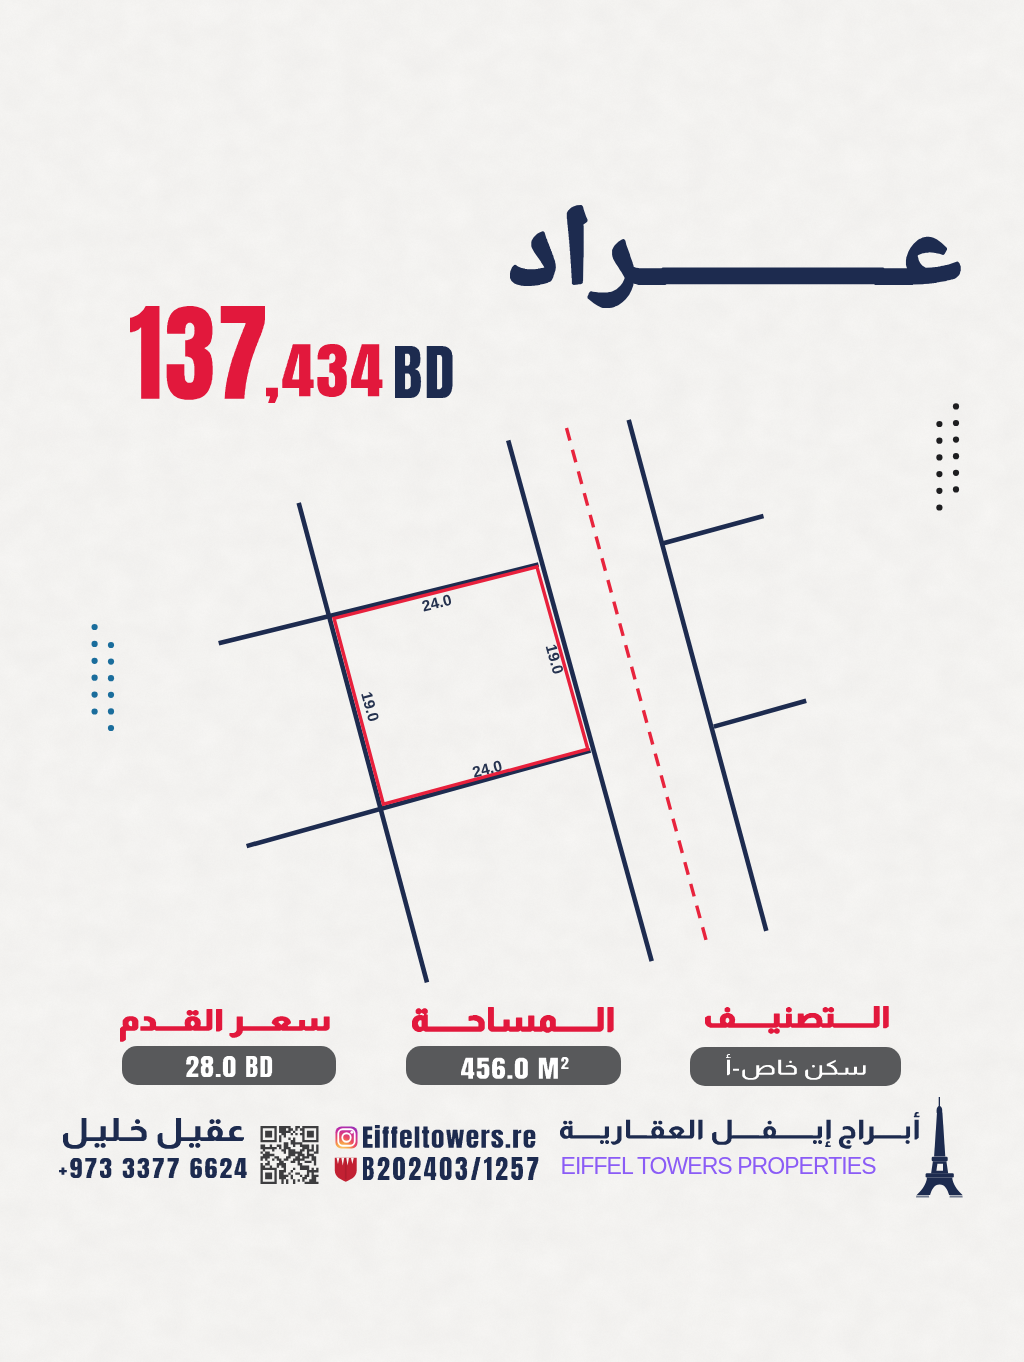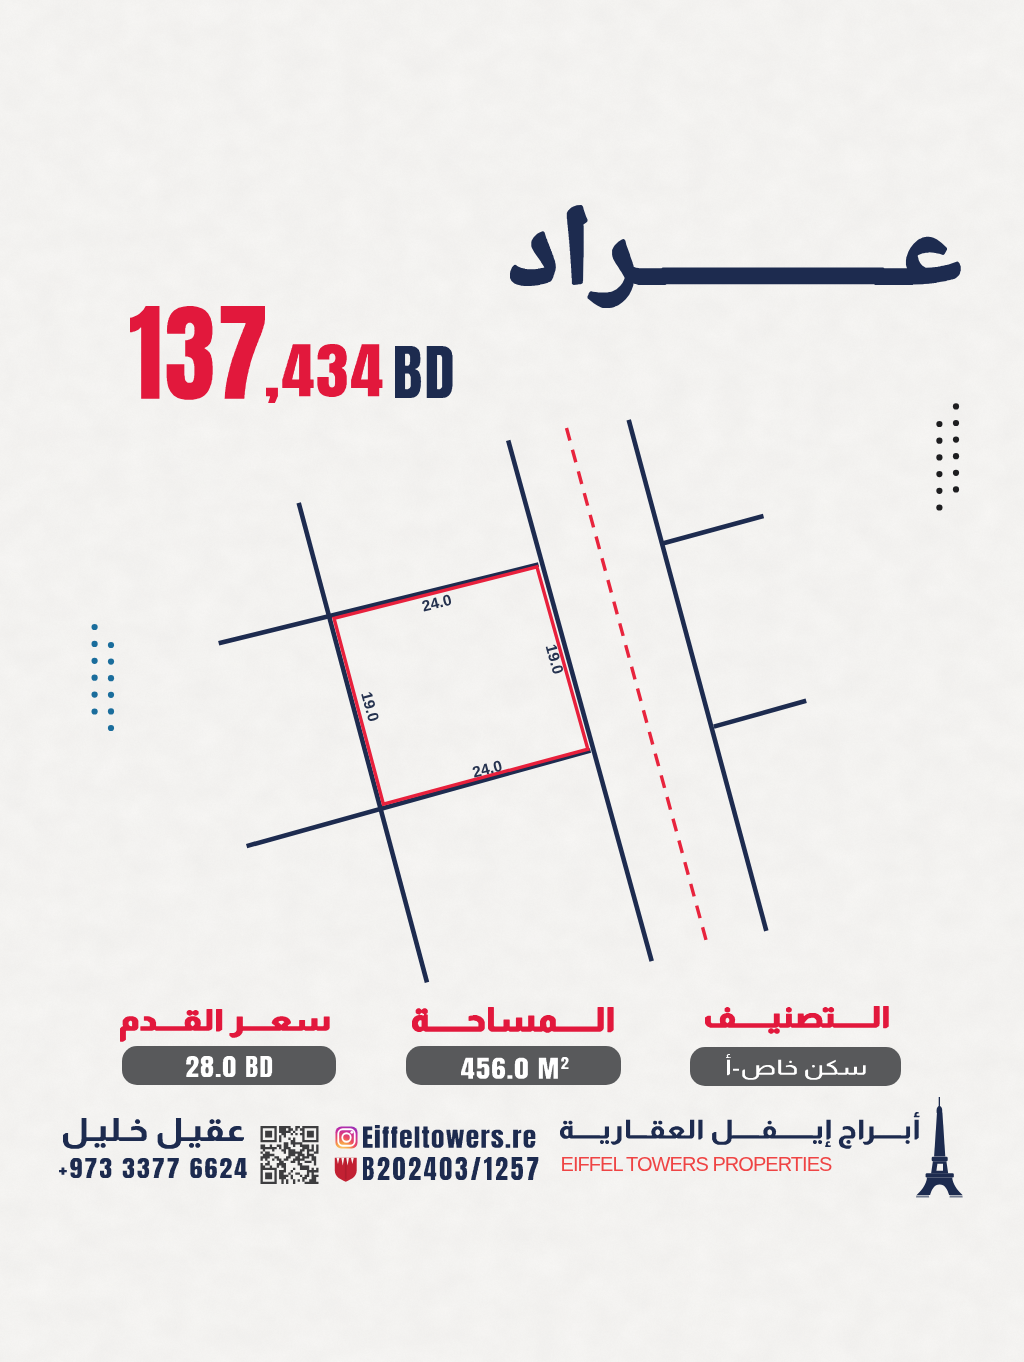--- a/index.html
+++ b/index.html
@@ -120,21 +120,21 @@
 <path d="M0.8 0.8 h22.4 v13 c0 6.8-6.8 9.6-11.2 11.4 C7.6 23.4 0.8 20.6 0.8 13.8z" fill="#c22133"></path>
 <path d="M2.6 0.8 h2.9 l-1.45 6.4 z M7.5 0.8 h2.9 l-1.45 7.8 z M12.4 0.8 h2.9 l-1.45 7.8 z M17.3 0.8 h2.9 l-1.45 6.4 z" fill="#f8f7f5"></path>
 <path d="M11.2 0.8 h1.6 v21.6 c-0.3 0.15-0.5 0.25-0.8 0.4 -0.3-0.15-0.5-0.25-0.8-0.4z" fill="#8f1624" opacity="0.35"></path>
 </svg>
 <svg style="position:absolute;left:363.2px;top:1156.9px" width="175.6" height="23.3" viewBox="0 0 206.33 26.67" preserveAspectRatio="none">
       <path d="M193.0 0.0L193.0 4.7L200.0 4.7L200.3 5.0L197.3 12.0L195.3 18.0L194.7 22.3L194.3 22.7L194.3 25.0L194.0 25.3L194.0 26.3L199.7 26.3L200.0 25.3L200.0 22.7L200.3 22.3L200.3 21.0L200.7 20.7L200.7 19.3L201.7 16.7L201.7 15.7L203.7 11.0L203.7 10.3L204.3 9.3L204.3 8.7L205.0 7.7L205.7 4.7L206.0 4.3L206.0 0.0ZM174.7 0.0L174.7 13.7L179.3 13.7L179.3 13.0L180.3 11.7L181.7 11.7L182.3 12.3L182.7 13.3L182.7 20.3L181.7 21.7L180.3 21.7L179.7 21.0L179.3 20.0L179.3 16.7L174.3 16.7L174.3 22.3L174.7 23.3L176.3 25.3L178.3 26.3L183.7 26.3L186.0 25.0L187.0 23.3L187.7 21.3L187.7 19.3L188.0 19.0L188.0 14.0L187.7 13.7L187.7 12.0L186.7 9.3L184.7 7.7L183.7 7.3L181.3 7.3L180.0 8.3L179.7 8.0L179.7 5.0L180.0 4.7L187.0 4.7L187.0 0.0ZM160.0 0.3L158.7 1.0L156.7 3.7L156.3 8.0L156.0 8.3L156.3 10.3L161.3 10.3L161.3 6.7L161.7 5.7L162.7 4.7L163.3 4.7L164.3 5.7L164.7 7.7L164.3 8.0L164.3 9.7L163.3 12.3L158.3 18.7L156.7 21.7L156.7 22.7L156.3 23.0L156.3 26.3L169.7 26.3L169.7 21.7L162.7 21.7L162.3 21.3L164.3 18.3L167.0 15.3L169.0 12.0L169.7 10.0L169.7 7.3L170.0 7.0L169.7 6.7L169.7 4.7L168.7 2.3L167.7 1.3L164.7 0.0L161.3 0.0L161.0 0.3ZM147.0 0.0L145.0 2.3L143.0 3.3L142.3 3.3L142.3 7.3L144.7 6.7L145.3 6.0L145.7 6.3L145.7 26.3L151.0 26.3L151.0 0.0ZM138.3 0.0L133.0 0.0L132.7 2.0L132.3 2.3L132.3 3.7L131.3 6.7L131.3 8.0L131.0 8.3L131.0 9.3L130.0 12.3L130.0 13.7L129.0 16.7L129.0 18.0L128.7 18.3L128.7 19.3L127.7 22.3L127.0 26.3L132.0 26.3L132.3 25.7L132.7 23.0L133.0 22.7L133.0 21.7L134.0 18.7L134.0 17.3L135.0 14.3L135.0 13.0L135.3 12.7L135.3 11.7L136.3 8.7L136.3 7.3L137.3 4.3L137.3 3.0ZM113.7 0.0L111.0 1.0L110.0 2.0L109.0 4.0L109.0 6.3L108.7 7.3L109.0 7.7L114.0 7.7L114.0 6.0L115.0 4.7L116.0 4.7L117.0 5.7L117.0 8.0L116.0 9.3L114.3 9.7L114.3 14.0L115.7 14.3L116.7 15.3L117.0 16.3L117.0 20.3L116.7 21.0L115.3 22.0L114.0 21.0L113.7 16.7L108.7 16.7L108.7 21.0L109.7 24.0L110.3 25.0L112.7 26.3L117.7 26.3L119.3 25.7L121.0 24.0L122.0 21.7L122.0 20.3L122.3 20.0L122.3 16.0L122.0 15.7L122.0 14.3L121.3 13.0L120.0 12.0L121.7 10.3L122.3 6.0L122.0 5.7L122.0 4.0L120.3 1.3L118.7 0.3L117.7 0.3L117.3 0.0ZM95.0 0.0L92.3 1.3L90.7 4.0L90.7 5.3L90.3 5.7L90.3 21.0L91.3 23.7L92.0 24.7L93.3 25.7L95.0 26.3L99.3 26.3L101.7 25.3L103.0 24.0L104.0 21.7L104.0 5.0L103.0 2.3L101.7 1.0L99.3 0.0ZM97.0 4.3L98.0 4.7L98.7 5.3L98.7 20.7L98.3 21.3L97.0 22.0L95.7 20.3L95.7 6.0L96.0 5.0ZM76.7 0.0L76.0 3.0L75.3 4.3L75.0 6.7L74.3 8.0L74.3 9.0L73.7 10.3L73.3 12.7L72.7 14.0L72.3 16.3L71.7 17.7L71.7 22.0L79.0 22.0L79.7 22.7L79.7 26.3L84.7 26.3L84.7 22.7L85.3 22.0L86.0 22.0L86.0 18.0L85.0 18.0L84.7 17.7L84.7 0.0ZM79.3 5.0L79.7 5.3L79.7 17.7L79.3 18.0L76.3 18.0L76.0 17.7L77.0 14.7L77.0 13.3L77.3 13.0L77.3 12.0L78.3 9.0L78.7 6.3ZM58.0 0.3L56.7 1.0L55.3 2.3L54.7 3.7L54.3 6.3L54.0 6.7L54.0 10.3L59.3 10.3L59.3 6.3L59.7 5.3L60.3 4.7L61.3 4.7L62.3 5.7L62.3 9.3L61.0 12.7L56.0 19.0L54.7 21.7L54.3 24.0L54.0 24.3L54.0 26.3L67.7 26.3L67.7 21.7L60.7 21.7L60.3 21.3L62.0 18.7L64.7 15.7L67.3 11.0L67.3 9.7L67.7 9.3L67.7 5.0L67.3 4.7L67.3 3.7L66.0 1.7L62.7 0.0L59.3 0.0L59.0 0.3ZM40.0 0.0L38.3 0.7L36.3 2.7L36.3 3.3L35.7 4.3L35.7 6.3L35.3 6.7L35.3 20.0L35.7 20.3L36.0 23.0L38.0 25.3L40.3 26.3L44.3 26.3L46.7 25.3L48.3 23.7L49.0 22.0L49.0 20.0L49.3 19.7L49.3 7.0L49.0 6.7L49.0 4.7L48.0 2.3L46.3 0.7L44.7 0.0ZM42.0 4.3L42.7 4.3L43.7 5.3L43.7 21.0L42.3 22.0L41.0 21.0L41.0 5.3ZM21.3 0.3L20.0 1.0L18.7 2.3L18.0 3.7L17.7 6.3L17.3 6.7L17.3 10.3L22.7 10.3L22.7 6.3L23.0 5.3L23.7 4.7L24.7 4.7L25.7 5.7L25.7 9.3L24.3 12.7L19.3 19.0L18.0 21.7L17.7 24.0L17.3 24.3L17.3 26.3L31.0 26.3L31.0 21.7L24.0 21.7L23.7 21.3L25.3 18.7L28.0 15.7L30.7 11.0L30.7 9.7L31.0 9.3L31.0 5.0L30.7 4.7L30.7 3.7L29.3 1.7L26.0 0.0L22.7 0.0L22.3 0.3ZM0.0 0.0L0.0 26.3L8.3 26.3L9.3 26.0L11.3 24.3L12.3 22.0L12.3 19.7L12.7 19.3L12.7 17.0L12.3 16.7L12.3 14.7L12.0 13.7L11.0 12.3L9.7 11.7L10.3 11.3L12.0 9.3L12.0 8.3L12.3 8.0L12.3 4.3L12.0 4.0L12.0 3.0L11.3 1.7L9.7 0.3L8.7 0.3L8.3 0.0ZM5.3 13.7L6.7 14.0L7.7 15.3L7.7 20.7L6.0 22.0L5.0 22.0L4.7 21.7L4.7 14.3ZM5.3 3.7L6.7 4.0L7.3 4.7L7.3 8.7L6.3 10.0L5.0 10.0L4.7 9.7L4.7 4.3Z" fill="#1d2b4f" fill-rule="evenodd"></path>
     </svg>
 <svg style="position:absolute;left:560.2px;top:1112.0px" width="360" height="37" viewBox="0 0 374.67 41.33" preserveAspectRatio="none">
       <path d="M281.0 33.0L279.0 32.7L278.0 33.0L277.0 34.0L276.7 34.7L276.7 36.3L277.0 37.0L276.0 37.3L276.0 39.0L281.3 39.0L282.0 38.0L282.0 37.3L279.7 37.3L278.7 36.3L278.7 35.3L279.7 34.3L280.7 34.3L281.0 34.7ZM361.0 31.3L360.3 31.7L359.7 32.7L359.7 34.3L360.3 35.3L362.3 35.7L363.7 34.7L364.0 33.3L363.7 32.3L363.0 31.7ZM299.7 31.3L298.3 32.3L298.0 33.7L298.3 34.7L299.0 35.3L301.0 35.7L302.0 35.0L302.3 34.3L302.3 32.7L302.0 32.0L301.0 31.3ZM270.0 31.3L269.3 31.7L268.7 32.7L268.7 34.7L270.0 35.7L271.3 35.7L272.7 34.7L272.7 32.7L272.0 31.7ZM264.7 31.3L263.3 32.3L263.3 34.7L264.7 35.7L266.0 35.7L266.7 35.3L267.3 34.3L267.3 32.7L266.7 31.7ZM48.3 31.3L47.7 31.7L47.0 32.7L47.0 34.7L48.3 35.7L49.7 35.7L51.0 34.7L51.0 32.7L50.3 31.7ZM43.0 31.3L41.7 32.3L41.7 34.7L43.0 35.7L44.3 35.7L45.0 35.3L45.7 34.3L45.7 32.7L45.0 31.7ZM315.3 34.3L317.0 36.7L320.7 36.7L323.3 35.3L325.0 33.7L325.7 32.7L326.7 29.7L361.7 29.7L362.7 29.3L364.3 27.3L364.3 16.3L360.3 16.3L360.3 25.7L359.3 26.3L355.0 26.3L354.7 26.0L328.0 26.0L327.0 26.3L326.3 25.7L326.3 16.3L322.0 16.3L322.0 30.0L321.0 32.0L319.7 33.0L318.7 33.3L315.3 33.3ZM64.0 16.0L59.7 16.0L59.7 30.0L59.0 31.3L57.0 33.0L53.0 33.0L53.0 34.3L55.0 36.7L57.3 36.7L60.7 35.3L62.0 34.3L63.7 31.7L64.0 30.7ZM298.3 15.7L298.0 16.0L296.3 16.0L294.3 16.7L294.3 20.0L296.3 19.7L296.7 19.3L299.3 19.3L301.3 20.3L302.3 21.3L303.0 23.0L303.0 25.7L302.0 26.3L296.0 26.3L294.0 27.3L293.3 27.3L291.3 29.3L290.3 31.7L290.3 34.7L291.3 37.3L292.3 38.7L293.7 39.7L297.7 41.0L301.0 41.0L301.7 40.7L303.3 38.7L303.3 37.0L302.3 37.3L297.7 37.3L296.3 36.7L294.7 34.7L294.7 32.3L295.0 31.3L296.3 30.0L297.3 29.7L304.7 29.7L306.0 29.0L307.3 26.7L307.3 22.7L307.0 22.3L306.7 20.0L304.3 17.3L301.7 16.0ZM0.0 21.3L0.0 24.7L0.7 26.7L3.0 29.3L4.7 30.0L7.0 30.0L8.7 29.3L9.3 28.7L11.3 29.7L48.3 29.7L49.3 29.3L51.0 27.3L51.0 16.3L46.7 16.3L46.7 25.7L46.0 26.3L41.7 26.3L41.3 26.0L14.3 26.0L14.0 26.3L13.0 25.7L13.0 15.3L11.0 15.3L9.7 16.3L8.0 15.7L5.3 15.7L3.0 16.7L1.3 18.3ZM6.7 19.3L8.3 19.3L8.7 19.7L8.7 26.0L8.0 26.7L6.0 26.3L4.3 24.3L4.3 21.3L5.3 20.0ZM217.7 9.7L216.3 10.7L216.0 12.3L217.0 13.7L219.0 14.0L220.3 12.7L220.3 11.0L219.0 9.7ZM103.7 9.7L103.0 10.0L102.3 11.0L102.3 12.7L103.0 13.7L105.0 14.0L106.3 13.0L106.7 12.0L106.3 11.7L106.3 10.7L105.0 9.7ZM98.3 9.7L97.0 10.7L97.0 13.0L98.3 14.0L99.7 14.0L101.0 13.0L101.0 11.0L100.3 10.0ZM10.0 9.7L9.0 10.7L8.7 12.3L10.0 14.0L11.7 14.0L13.0 12.7L13.0 11.3L11.7 9.7ZM4.7 9.7L3.3 11.0L3.3 12.7L4.7 14.0L6.0 14.0L7.3 13.0L7.7 11.3L6.7 10.0ZM373.3 8.7L369.0 8.7L369.0 30.7L371.0 30.7L373.3 28.7ZM315.7 8.7L311.3 8.7L311.3 30.7L313.3 30.7L315.7 28.7ZM281.7 8.7L277.3 8.7L277.3 30.7L279.3 30.7L281.7 28.7ZM158.3 24.0L158.3 30.7L159.3 32.7L159.3 33.3L161.3 35.3L164.3 36.7L172.7 36.7L175.7 35.3L177.3 33.7L178.3 31.7L178.3 30.3L179.0 29.7L217.0 29.7L217.3 29.3L219.0 29.3L219.3 29.7L270.0 29.7L271.0 29.3L272.7 27.3L272.7 16.3L268.3 16.3L268.3 25.7L267.7 26.3L263.3 26.3L263.0 26.0L225.3 26.0L224.7 26.3L224.0 25.7L224.7 24.3L224.7 22.7L225.0 22.3L224.3 19.3L222.3 17.0L220.3 16.0L216.3 16.0L214.7 16.7L213.0 18.0L211.7 20.7L211.7 24.0L212.3 25.3L212.0 26.3L207.3 26.3L207.0 26.0L180.0 26.0L179.0 26.3L178.7 26.0L178.7 8.7L174.3 8.7L174.3 29.7L173.7 31.3L172.3 32.7L170.3 33.3L166.3 33.3L164.0 32.3L162.7 30.0L162.7 22.3L160.7 22.3ZM217.7 19.3L219.3 19.7L220.0 20.3L220.7 22.0L220.7 23.7L220.0 25.0L218.7 26.0L217.3 25.7L216.0 24.3L216.0 23.0L215.7 22.7L216.0 22.3L216.0 21.0ZM148.3 8.7L144.0 8.7L144.0 30.7L146.0 30.7L148.3 28.7ZM68.7 8.7L68.7 27.3L70.0 29.0L71.7 29.7L100.3 29.7L100.7 29.3L102.7 29.3L103.0 29.7L120.3 29.7L121.0 29.0L121.7 29.0L122.7 29.7L137.0 29.7L138.3 29.0L139.3 27.7L139.3 26.7L139.7 26.3L139.7 8.7L135.3 8.7L135.3 25.7L134.7 26.3L130.3 26.3L130.0 26.0L129.3 26.3L126.3 26.3L126.0 25.3L129.3 22.3L129.3 21.3L128.3 19.3L126.3 17.3L123.0 16.0L120.0 16.0L119.7 16.3L117.7 16.7L116.0 17.7L114.0 20.0L113.3 21.7L117.0 25.7L116.7 26.3L109.7 26.3L109.3 26.0L108.0 26.3L107.7 26.0L108.3 24.0L108.3 20.7L108.0 19.7L105.3 16.7L103.7 16.0L99.7 16.0L98.7 16.7L98.0 16.7L96.0 18.7L95.0 21.7L95.3 24.7L96.0 25.7L95.3 26.3L90.7 26.3L90.3 26.0L74.3 26.0L73.7 26.3L73.0 25.7L73.0 8.7ZM119.7 19.7L123.0 19.7L125.0 21.3L123.0 23.3L121.3 25.7L120.3 24.0L118.0 21.7L118.0 21.0ZM101.3 19.3L102.7 19.7L104.0 21.3L104.0 24.0L103.7 24.7L102.0 26.0L100.7 25.7L99.7 24.7L99.3 23.7L99.3 21.7L99.7 20.7ZM370.7 0.0L369.7 0.7L369.0 2.0L369.0 3.7L369.3 4.0L368.3 4.3L368.3 6.0L373.7 6.0L374.3 5.0L374.3 4.3L371.7 4.3L371.0 3.7L371.0 2.7L372.0 1.7L373.3 1.7L373.3 0.3L372.7 0.0Z" fill="#1d2b4f" fill-rule="evenodd"></path>
     </svg>
-<div class="tx" id="etp" style="left:560.5px;top:1153px;font-size:20px;letter-spacing:-0.95px;color:#ef4444">EIFFEL TOWERS PROPERTIES</div>
+<div class="tx" id="etp" style="left:560.5px;top:1153px;font-size:23px;letter-spacing:-0.95px;color:#8b5cf6">EIFFEL TOWERS PROPERTIES</div>
 <svg style="position:absolute;left:916px;top:1096.5px" width="47" height="101" viewBox="0 0 47 101">
 <g fill="#1d2b4f">
 <rect x="22.7" y="0" width="1.3" height="10"></rect>
 <path d="M20.7 16 c-0.6 -5 1 -7 2.7 -7 s3.3 2 2.7 7 z"></path>
 <path d="M21 15.5 h5.4 l2.9 44.1 h-11.2 z"></path>
 <rect x="15.7" y="59.8" width="16" height="4.4" rx="1.2"></rect>
 <path d="M16.9 64.2 h13.5 l1.8 12.3 h-17.1 z M21.4 66.8 h5.6 v7 h-6.6 z" fill-rule="evenodd"></path>
 <rect x="9.6" y="76.3" width="28.2" height="4.2" rx="1.3"></rect>
 <path d="M11 80.5 h25.2 c0.6 6.5 4.8 12.5 10.3 17.5 h-13.4 c-1.6 -5.5 -4.2 -10.5 -9.5 -10.5 s-7.9 5 -9.5 10.5 h-13.4 c5.5 -5 9.7 -11 10.3 -17.5 z"></path>
 <path d="M0.3 98.4 h12.6 l0.3 2.2 h-13.2 z M33.8 98.4 h12.6 l0.3 2.2 h-13.2 z" opacity="0.6"></path>

